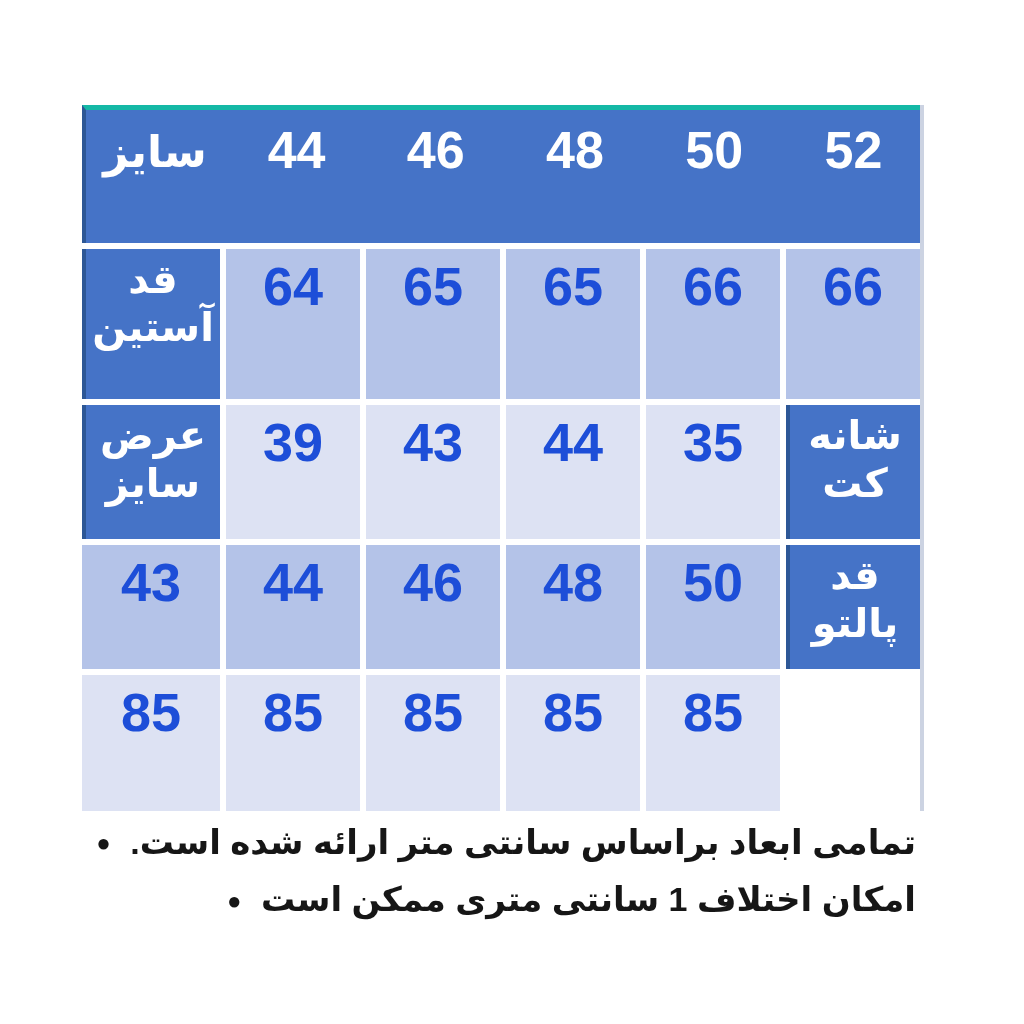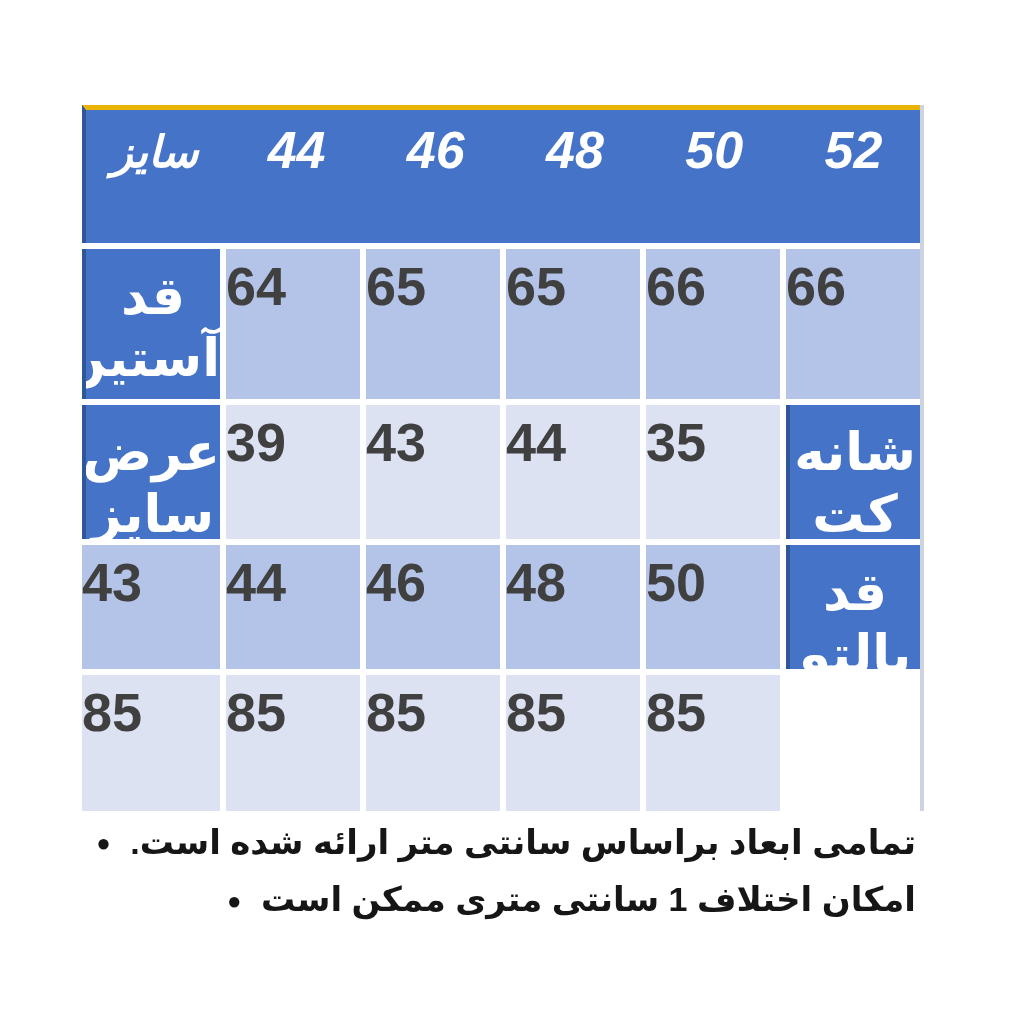--- a/index.html
+++ b/index.html
@@ -29,27 +29,26 @@
     grid-template-rows: 138px 150px 134px 124px 136px;
     gap: 6px;
     background: #ffffff;
     border-right: 4px solid #ccd3e2;
   }
 
   
   .header-band {
     grid-column: 1 / -1;
     background: #4573c7;
-    border-top: 5px solid #eab308;
+    border-top: 5px solid #14b8a6;
     border-left: 4px solid #2d5796;
     display: grid;
     grid-template-columns: 138px repeat(5, 1fr);
     gap: 6px;
     box-sizing: border-box;
-    font-style: italic;
   }
   .header-cell {
     color: #ffffff;
     text-align: center;
     padding-top: 14px;
     font-weight: 700;
     font-size: 52px;
     line-height: 1.0;
   }
   .header-cell.size-word {
@@ -57,34 +56,35 @@
     padding-top: 20px;
     direction: rtl;
   }
 
   .row-label {
     background: #4573c7;
     border-left: 4px solid #2d5796;
     box-sizing: border-box;
     color: #ffffff;
     font-weight: 700;
-    font-size: 52px;
+    font-size: 40px;
     line-height: 1.2;
     text-align: center;
     direction: rtl;
-    padding-top: 16px;
+    padding-top: 6px;
     word-spacing: 200px; 
     overflow: hidden;
   }
 
   .data-cell {
+    text-align: center;
     padding-top: 10px;
     font-size: 54px;
     font-weight: 600;
-    color: #404040;
+    color: #1d4ed8;
     line-height: 1.0;
   }
   
   .cell-dark  { background: #b4c3e8; }
   .cell-light { background: #dde2f3; }
 
   
   .notes {
     position: absolute;
     left: 82px;

